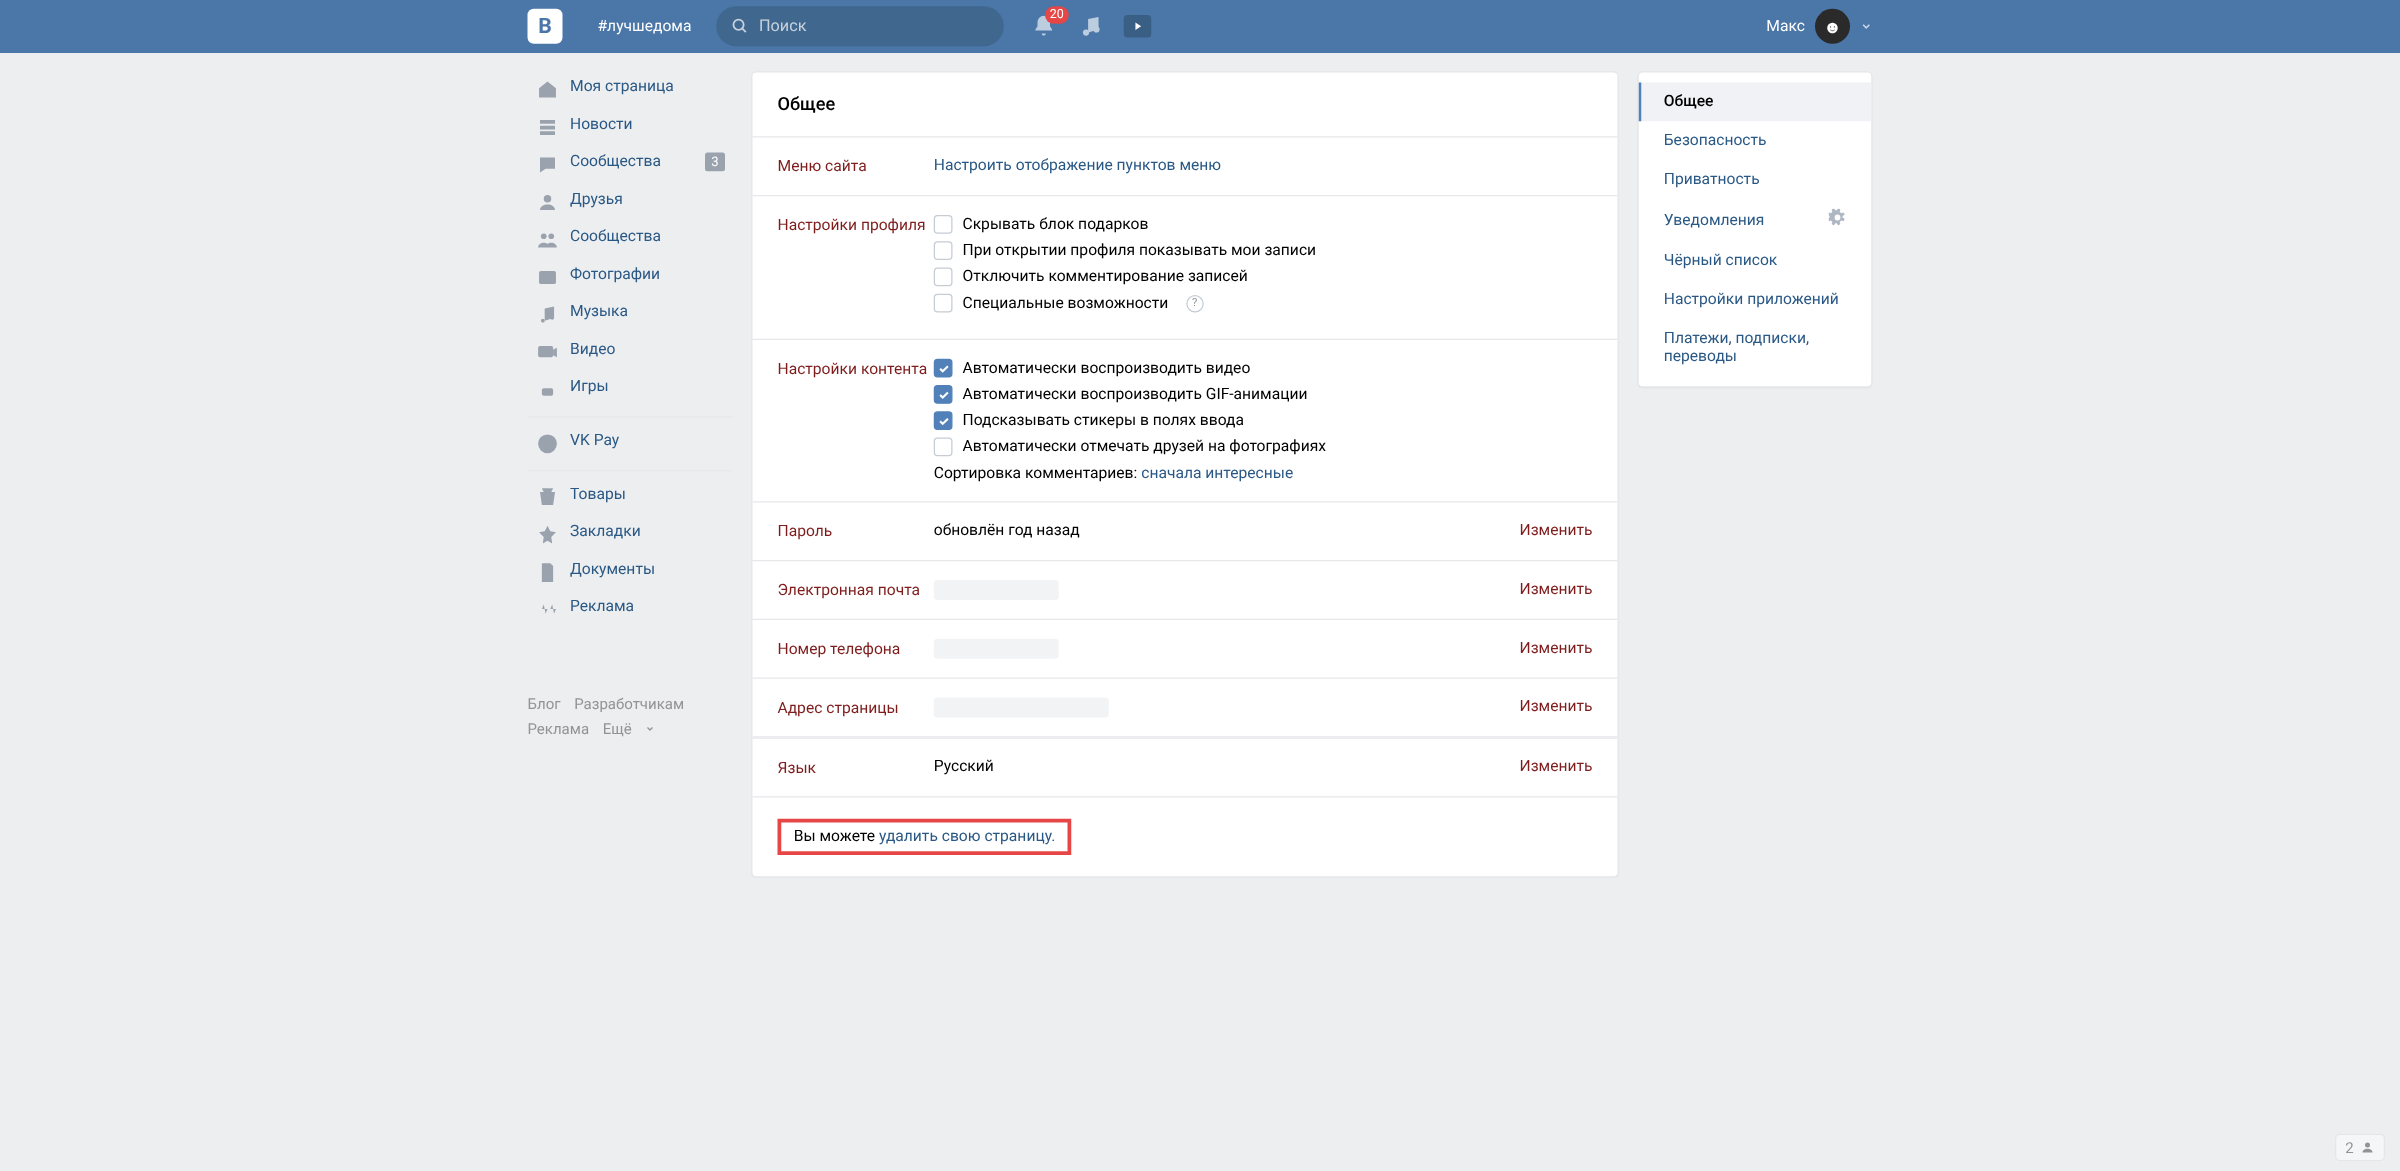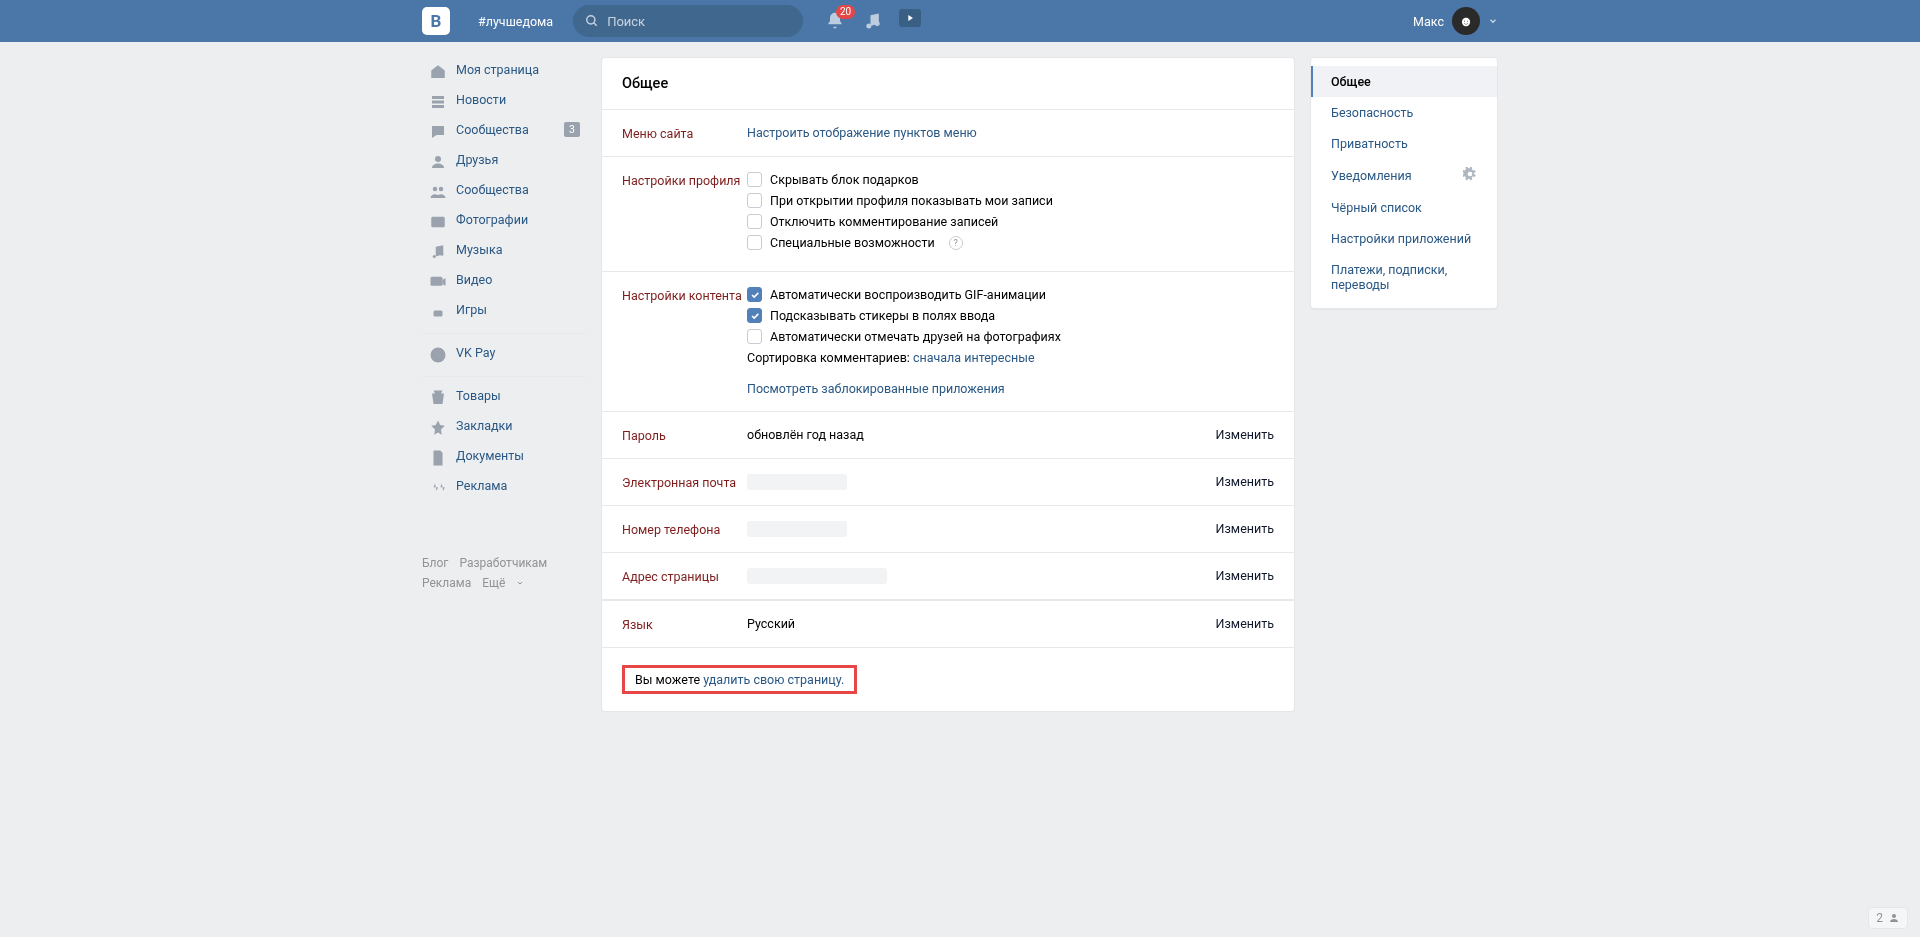--- a/index.html
+++ b/index.html
@@ -7,21 +7,21 @@
 
 .header { background:#4a76a8; height:42px; display:flex; align-items:center; padding:0 15px; position:fixed; top:0; left:0; right:0; z-index:100; }
 .header-inner { width:1076px; margin:0 auto; display:flex; align-items:center; height:100%; }
 .logo-wrap { display:flex; align-items:center; margin-right:20px; }
 .logo { width:28px; height:28px; background:#fff; border-radius:5px; display:flex; align-items:center; justify-content:center; color:#4a76a8; font-weight:bold; font-size:17px; }
 .hashtag { color:#fff; margin-left:28px; font-size:12.5px; }
 .search-wrap { width:230px; height:32px; background:#40678e; border-radius:16px; display:flex; align-items:center; padding:0 12px; margin-right:12px; }
 .search-wrap svg { width:14px; height:14px; opacity:.7; }
 .search-wrap input { background:transparent; border:none; outline:none; color:#fff; font-size:13px; margin-left:8px; flex:1; }
 .search-wrap input::placeholder { color:rgba(255,255,255,.7); }
-.head-icons { display:flex; gap:14px; margin-left:8px; }
+.head-icons { display:flex; align-items:center; gap:14px; margin-left:8px; }
 .head-icon { position:relative; color:#bdcde0; cursor:pointer; width:24px; height:24px; display:flex; align-items:center; justify-content:center; }
 .head-icon svg { width:20px; height:20px; }
 .badge { position:absolute; top:-4px; right:-8px; background:#e64646; color:#fff; font-size:10px; padding:0 4px; border-radius:8px; line-height:14px; }
 .header-user { margin-left:auto; display:flex; align-items:center; color:#fff; cursor:pointer; gap:8px; font-size:12.5px; }
 .avatar { width:28px; height:28px; border-radius:50%; background:#2a2a2a; display:flex; align-items:center; justify-content:center; color:#fff; font-size:14px; }
 .chev { width:10px; height:10px; opacity:.7; }
 
 .page { width:1076px; margin:0 auto; padding-top:57px; display:flex; gap:15px; }
 .sidebar { width:164px; flex-shrink:0; }
 .side-item { display:flex; align-items:flex-start; padding:5px 6px; border-radius:4px; color:#2a5885; cursor:pointer; font-size:12.5px; }
@@ -32,21 +32,21 @@
 .side-footer { margin-top:50px; font-size:12px; color:#939393; line-height:1.7; }
 .side-footer span { cursor:pointer; margin-right:8px; }
 
 .main { flex:1; display:flex; gap:15px; }
 .content { flex:1; background:#fff; border:1px solid #e4e6e9; border-radius:4px; box-shadow:0 1px 0 rgba(0,0,0,.03); }
 .content-head { padding:17px 20px; font-size:14.5px; font-weight:500; }
 .sep { height:1px; background:#e7e8ec; }
 .row { display:flex; padding:15px 20px; align-items:flex-start; }
 .row-label { width:125px; flex-shrink:0; color:#7f1d1d; font-size:12.5px; padding-top:1px; }
 .row-body { flex:1; font-size:12.5px; color:#000; }
-.row-action { color:#0f172a; font-size:12.5px; cursor:pointer; }
+.row-action { color:#7f1d1d; font-size:12.5px; cursor:pointer; }
 .link { color:#2a5885; cursor:pointer; }
 .chk { display:flex; align-items:center; margin-bottom:6px; gap:8px; cursor:pointer; }
 .chk-box { width:15px; height:15px; border:1px solid #c5ccd3; border-radius:3px; flex-shrink:0; display:flex; align-items:center; justify-content:center; }
 .chk-box.on { background:#5181b8; border-color:#5181b8; }
 .chk-box.on svg { width:10px; height:10px; color:#fff; }
 .help { width:14px; height:14px; border:1px solid #c5ccd3; border-radius:50%; display:inline-flex; align-items:center; justify-content:center; font-size:9px; color:#939393; margin-left:6px; cursor:pointer; }
 .redacted { background:#f2f3f5; border-radius:3px; height:16px; }
 .delete-row { text-align:left; padding:17px 20px; font-size:12.5px; }
 .highlight-box { display:inline-block; border:3px solid #e64646; padding:4px 10px; }
 
@@ -292,20 +292,29 @@
       <div class="row">
         <div class="row-label">Настройки контента</div>
         <div class="row-body">
           <div id="content-opts">
               <div class="chk">
         <span class="chk-box on">
                   <svg viewBox="0 0 24 24" fill="none" stroke="currentColor" stroke-width="4">
                     <path d="M5 12l5 5L20 7"></path>
                   </svg>
                 </span>
+        <span>Автоматически воспроизводить видео</span>
+
+      </div>
+              <div class="chk">
+        <span class="chk-box on">
+                  <svg viewBox="0 0 24 24" fill="none" stroke="currentColor" stroke-width="4">
+                    <path d="M5 12l5 5L20 7"></path>
+                  </svg>
+                </span>
         <span>Автоматически воспроизводить GIF-анимации</span>
 
       </div>
               <div class="chk">
         <span class="chk-box on">
                   <svg viewBox="0 0 24 24" fill="none" stroke="currentColor" stroke-width="4">
                     <path d="M5 12l5 5L20 7"></path>
                   </svg>
                 </span>
         <span>Подсказывать стикеры в полях ввода</span>
@@ -313,21 +322,20 @@
       </div>
               <div class="chk">
         <span class="chk-box "></span>
         <span>Автоматически отмечать друзей на фотографиях</span>
 
       </div>
             </div>
           <div style="margin-top:4px;">
             <span>Сортировка комментариев: </span><span class="link">сначала интересные</span>
           </div>
-          <div style="margin-top:16px;"><span class="link">Посмотреть заблокированные приложения</span></div>
         </div>
       </div>
       <div class="sep"></div>
 
       <div class="row">
         <div class="row-label">Пароль</div>
         <div class="row-body">обновлён год назад</div>
         <span class="row-action">Изменить</span>
       </div>
       <div class="sep"></div>

